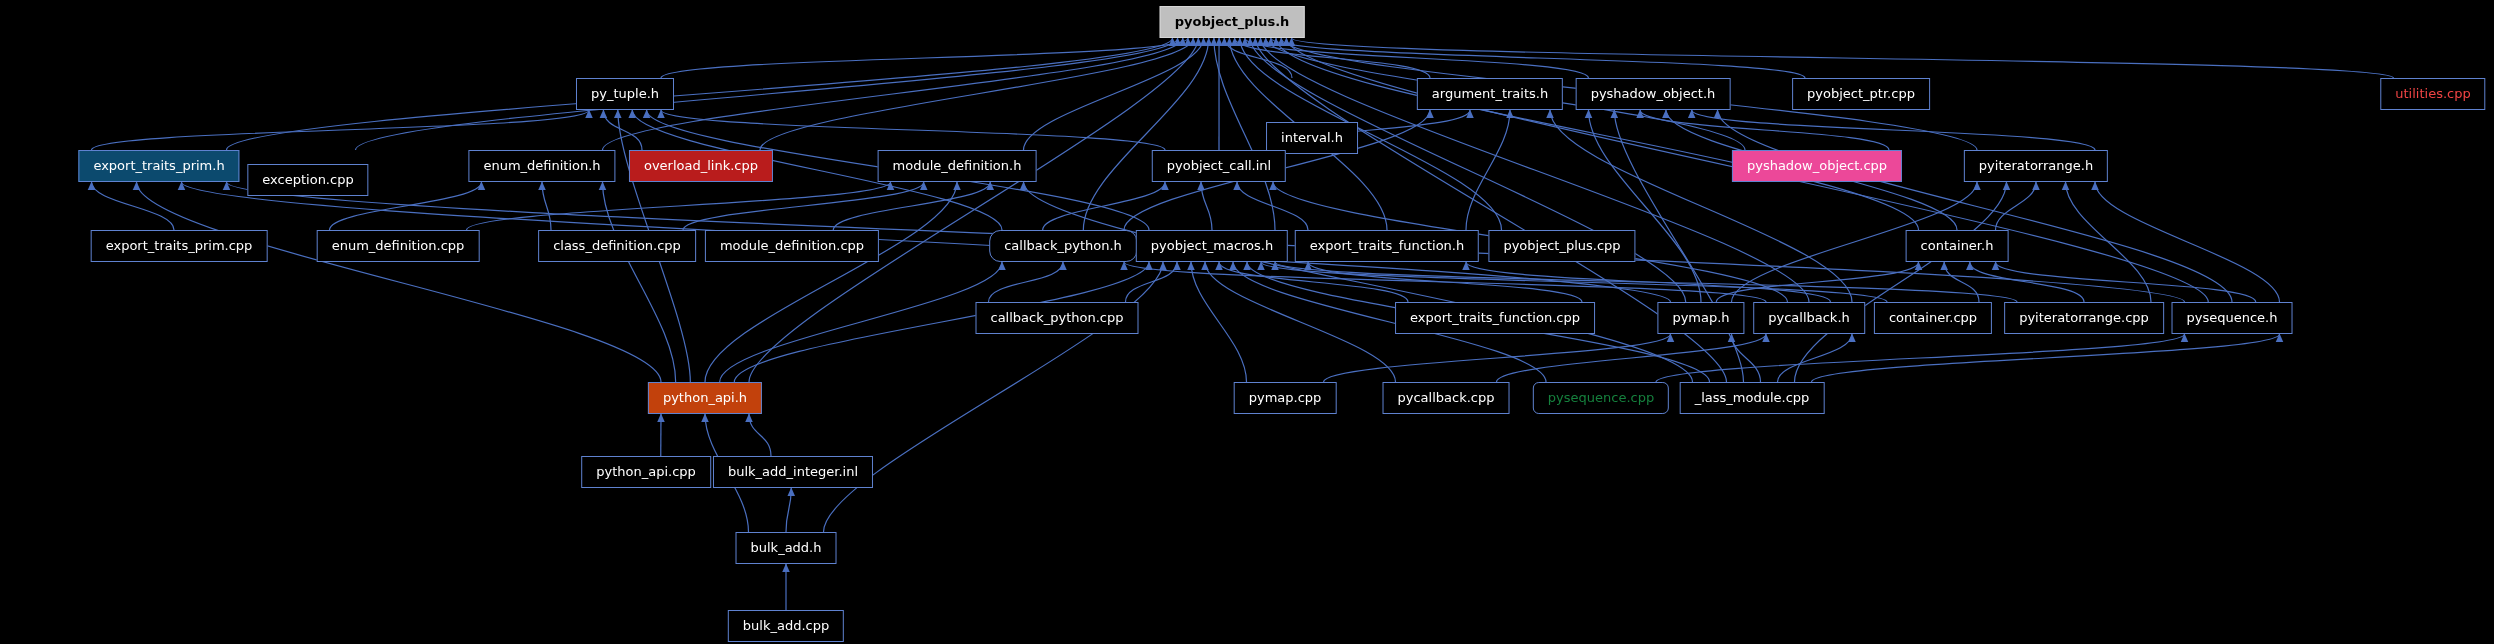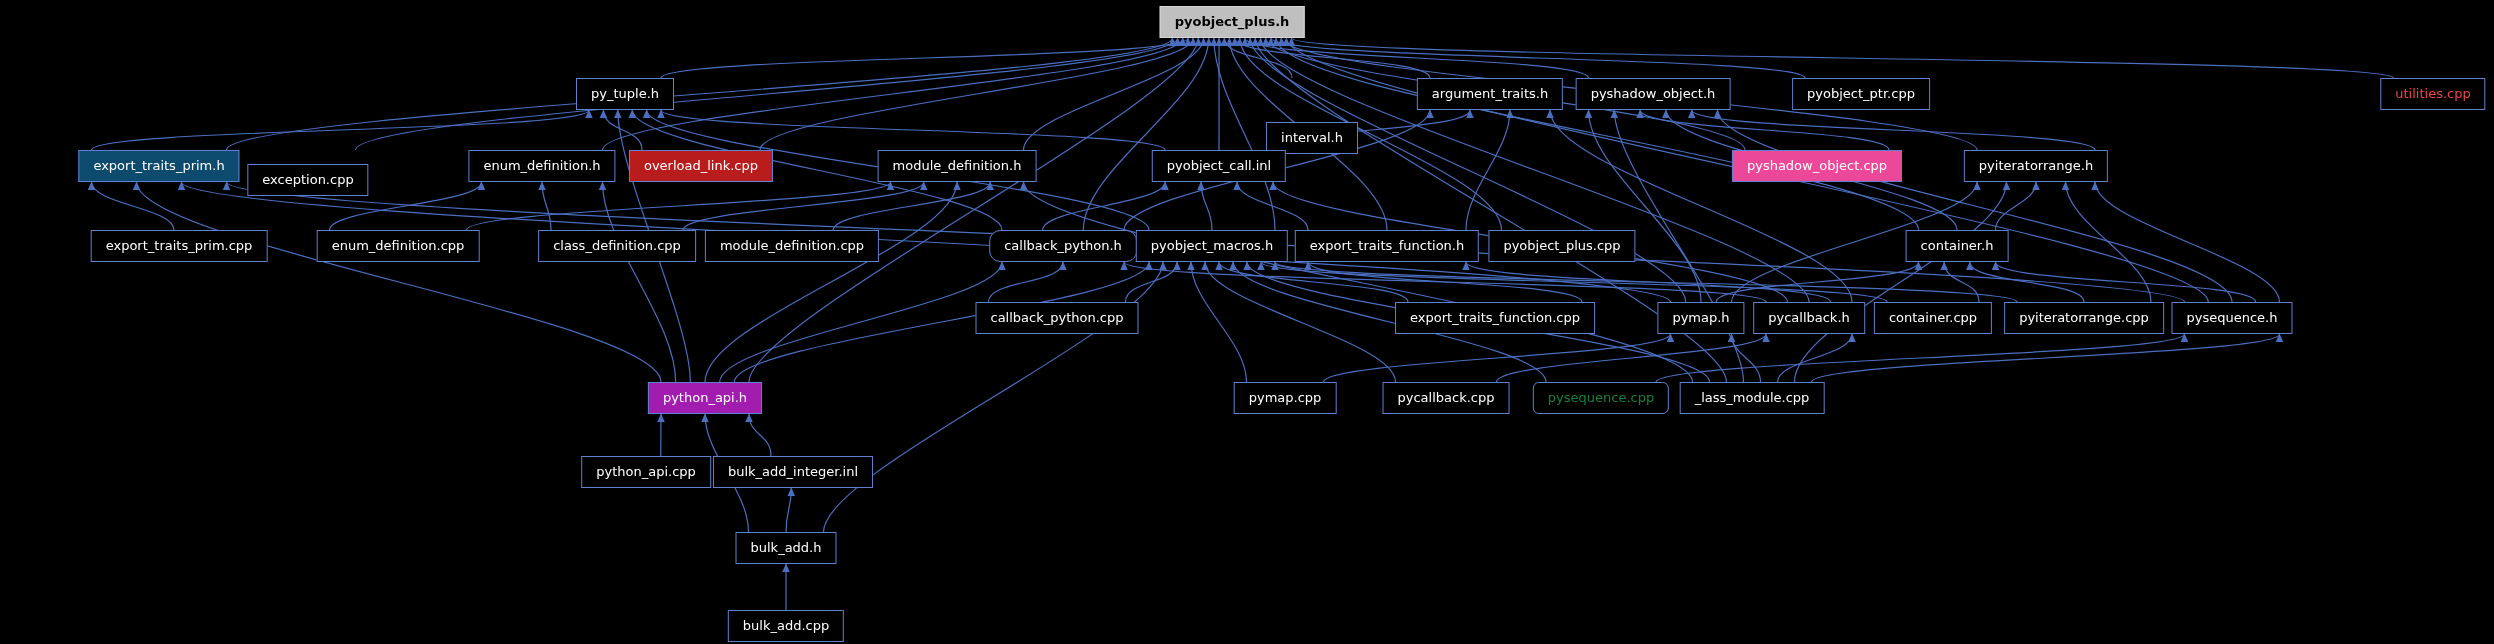--- a/index.html
+++ b/index.html
@@ -163,21 +163,21 @@
     <div class="node" style="left: 1387px; top: 230px; background: rgb(0, 0, 0); color: rgb(255, 255, 255); border-color: rgb(95, 130, 208);">export_traits_function.h</div>
     <div class="node" style="left: 1562px; top: 230px; background: rgb(0, 0, 0); color: rgb(255, 255, 255); border-color: rgb(95, 130, 208);">pyobject_plus.cpp</div>
     <div class="node" style="left: 1957px; top: 230px; background: rgb(0, 0, 0); color: rgb(255, 255, 255); border-color: rgb(95, 130, 208);">container.h</div>
     <div class="node" style="left: 1057px; top: 302px; background: rgb(0, 0, 0); color: rgb(255, 255, 255); border-color: rgb(95, 130, 208);">callback_python.cpp</div>
     <div class="node" style="left: 1495px; top: 302px; background: rgb(0, 0, 0); color: rgb(255, 255, 255); border-color: rgb(95, 130, 208);">export_traits_function.cpp</div>
     <div class="node" style="left: 1701px; top: 302px; background: rgb(0, 0, 0); color: rgb(255, 255, 255); border-color: rgb(95, 130, 208);">pymap.h</div>
     <div class="node" style="left: 1809px; top: 302px; background: rgb(0, 0, 0); color: rgb(255, 255, 255); border-color: rgb(95, 130, 208);">pycallback.h</div>
     <div class="node" style="left: 1933px; top: 302px; background: rgb(0, 0, 0); color: rgb(255, 255, 255); border-color: rgb(95, 130, 208);">container.cpp</div>
     <div class="node" style="left: 2084px; top: 302px; background: rgb(0, 0, 0); color: rgb(255, 255, 255); border-color: rgb(95, 130, 208);">pyiteratorrange.cpp</div>
     <div class="node" style="left: 2232px; top: 302px; background: rgb(0, 0, 0); color: rgb(255, 255, 255); border-color: rgb(95, 130, 208);">pysequence.h</div>
-    <div class="node" style="left: 705px; top: 382px; background: #a21caf; color: rgb(255, 255, 255); border-color: rgb(95, 130, 208);">python_api.h</div>
+    <div class="node" style="left: 705px; top: 382px; background: #c2410c; color: rgb(255, 255, 255); border-color: rgb(95, 130, 208);">python_api.h</div>
     <div class="node" style="left: 1285px; top: 382px; background: rgb(0, 0, 0); color: rgb(255, 255, 255); border-color: rgb(95, 130, 208);">pymap.cpp</div>
     <div class="node" style="left: 1446px; top: 382px; background: rgb(0, 0, 0); color: rgb(255, 255, 255); border-color: rgb(95, 130, 208);">pycallback.cpp</div>
     <div class="node" style="left: 1601px; top: 382px; background: rgb(0, 0, 0); color: #15803d; border-color: rgb(95, 130, 208); border-radius: 6px;">pysequence.cpp</div>
     <div class="node" style="left: 1752px; top: 382px; background: rgb(0, 0, 0); color: rgb(255, 255, 255); border-color: rgb(95, 130, 208);">_lass_module.cpp</div>
     <div class="node" style="left: 646px; top: 456px; background: rgb(0, 0, 0); color: rgb(255, 255, 255); border-color: rgb(95, 130, 208);">python_api.cpp</div>
     <div class="node" style="left: 793px; top: 456px; background: rgb(0, 0, 0); color: rgb(255, 255, 255); border-color: rgb(95, 130, 208);">bulk_add_integer.inl</div>
     <div class="node" style="left: 786px; top: 532px; background: rgb(0, 0, 0); color: rgb(255, 255, 255); border-color: rgb(95, 130, 208);">bulk_add.h</div>
     <div class="node" style="left: 786px; top: 610px; background: rgb(0, 0, 0); color: rgb(255, 255, 255); border-color: rgb(95, 130, 208);">bulk_add.cpp</div>
   </div>
 

